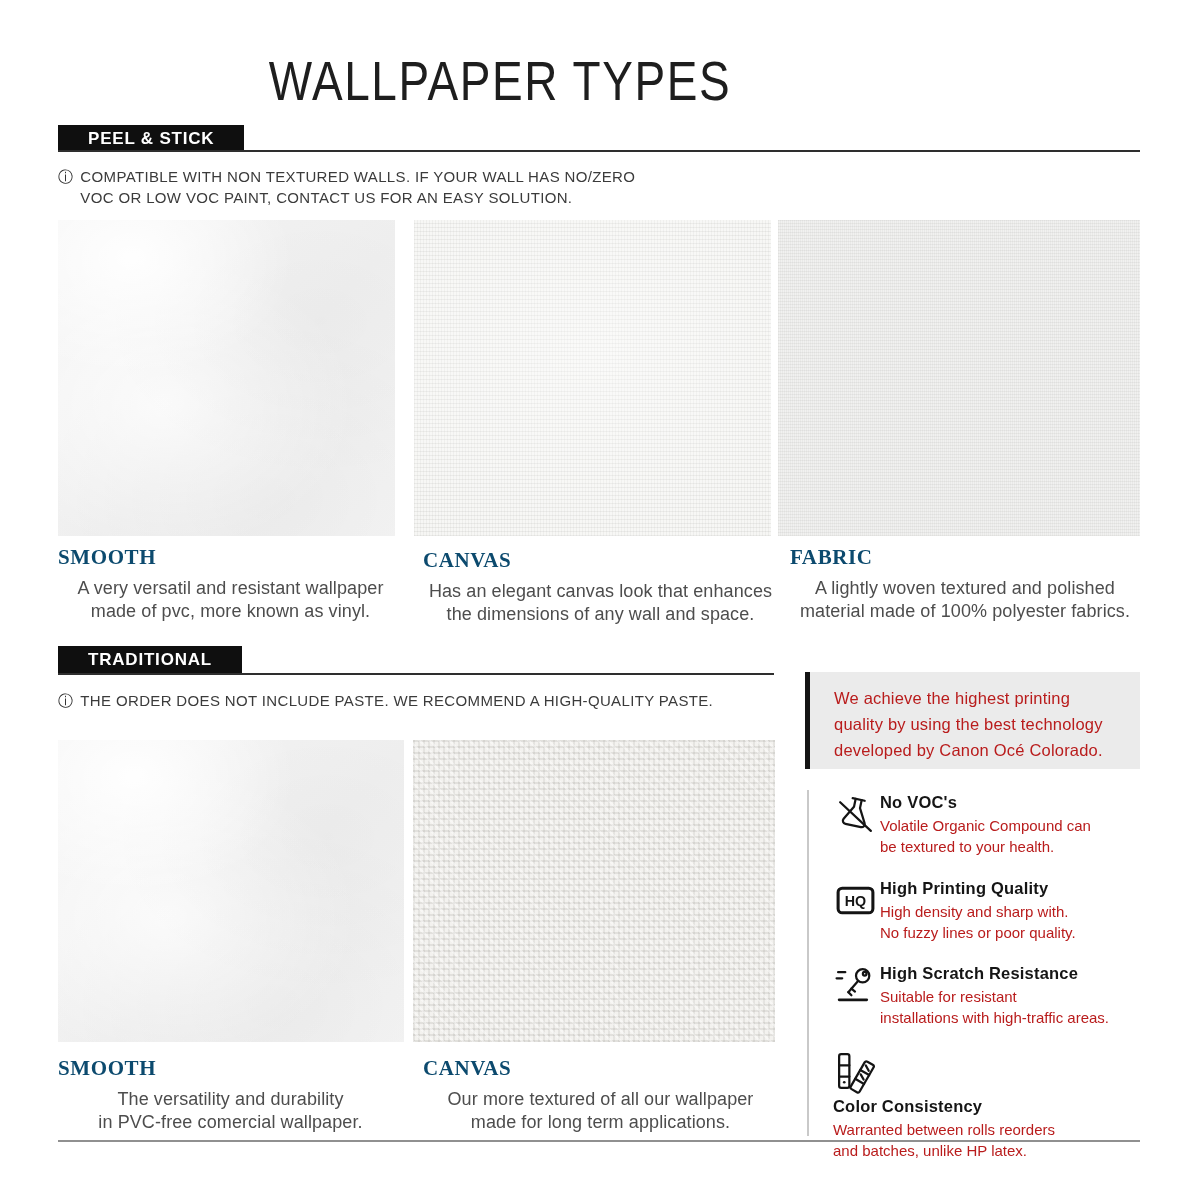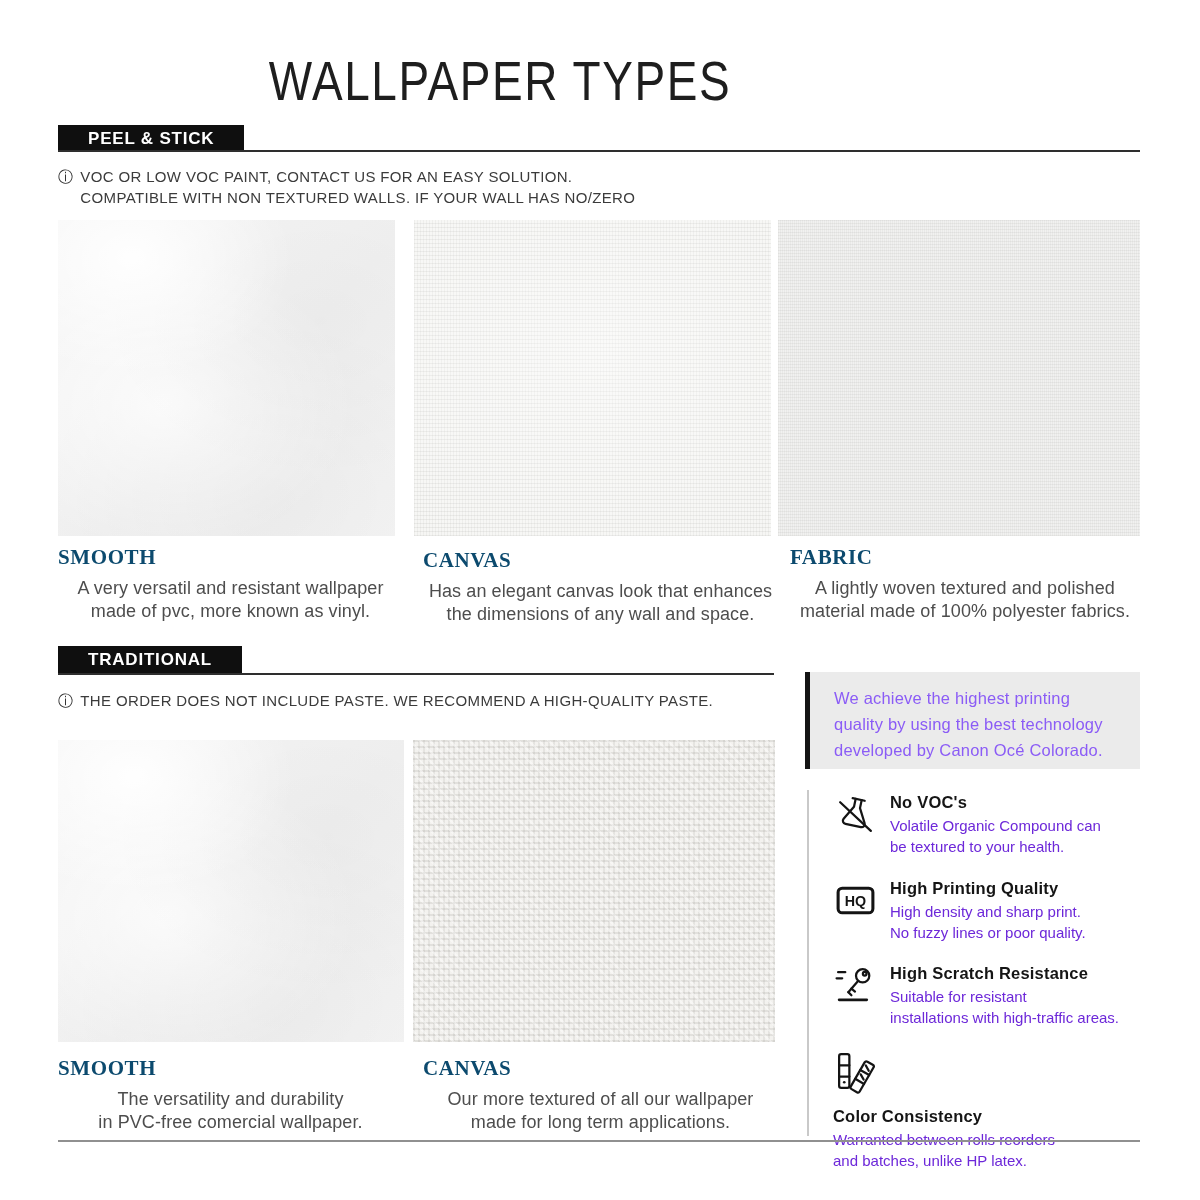--- a/index.html
+++ b/index.html
@@ -83,51 +83,51 @@
   .cap-tr-2 { left:423px; top:1056px; width:355px; }
   .swatch-name { font-size:21px; font-weight:700; letter-spacing:0.6px; color:#0c4a6e;font-family:Liberation Serif, serif; }
   .swatch-desc { margin-top:7px; font-size:18px; color:#4d4d4d; line-height:23px; letter-spacing:0.1px;text-align:center; }
   .desc-line { display:block; }
 
   
   .quote {
     position:absolute; left:805px; top:672px; width:335px; height:97px;
     background:#ebebeb; border-left:5px solid #141414;
     padding:13px 11px 0 24px;
-    font-size:16.5px; color:#8b5cf6; line-height:26px; letter-spacing:0.2px;
+    font-size:16.5px; color:#b91c1c; line-height:26px; letter-spacing:0.2px;
   }
   .quote-line { display:block; }
 
   
   .features-vline { position:absolute; left:807px; top:790px; width:2px; height:346px; background:#c9c9c9; }
-  .feature { position:absolute; left:833px; width:310px; display:flex; gap:12px; align-items:flex-start; }
+  .feature { position:absolute; left:833px; width:310px; display:flex; gap:2px; align-items:flex-start; }
   .feat-1 { top:792px; }
   .feat-2 { top:878px; }
   .feat-3 { top:963px; }
   .feat-4 { top:1049px;flex-direction:column; }
   .feature-icon { width:45px; height:45px; flex:none; }
   .feature-icon svg { width:45px; height:45px; stroke:#141414; fill:none; stroke-width:2.2; stroke-linecap:round; stroke-linejoin:round; }
   .feature-title { font-size:16.5px; font-weight:700; color:#151515; line-height:20px; letter-spacing:0.2px; }
-  .feature-desc { margin-top:3px; font-size:15px; color:#6d28d9; line-height:21px; }
+  .feature-desc { margin-top:3px; font-size:15px; color:#b91c1c; line-height:21px; }
 </style>
 </head>
 <body>
 
 <div class="page">
 
   <h1 class="title">WALLPAPER TYPES</h1>
 
   <div class="badge badge-peel">PEEL &amp; STICK</div>
   <div class="rule rule-peel"></div>
 
   <div class="note note-peel">
     <span class="info-glyph">ⓘ</span>
     <span>
+      <span class="note-line">COMPATIBLE WITH NON TEXTURED WALLS. IF YOUR WALL HAS NO/ZERO</span>
       <span class="note-line">VOC OR LOW VOC PAINT, CONTACT US FOR AN EASY SOLUTION.</span>
-      <span class="note-line">COMPATIBLE WITH NON TEXTURED WALLS. IF YOUR WALL HAS NO/ZERO</span>
     </span>
   </div>
 
   <div class="swatch tex-smooth sw-ps-smooth"></div>
   <div class="swatch tex-canvas-fine sw-ps-canvas"></div>
   <div class="swatch tex-fabric sw-ps-fabric"></div>
 
   <div class="caption cap-ps-1">
     <div class="swatch-name">SMOOTH</div>
     <div class="swatch-desc">
@@ -208,21 +208,21 @@
   <div class="feature feat-2">
     <div class="feature-icon">
       <svg viewBox="0 0 44 44">
         <rect x="5" y="10" width="34" height="24" rx="4" stroke-width="3"></rect>
         <text x="22" y="27.5" text-anchor="middle" font-size="14" font-weight="bold" fill="#141414" stroke="none">HQ</text>
       </svg>
     </div>
     <div class="feature-text">
       <div class="feature-title">High Printing Quality</div>
       <div class="feature-desc">
-        <span class="desc-line">High density and sharp print.</span>
+        <span class="desc-line">High density and sharp with.</span>
         <span class="desc-line">No fuzzy lines or poor quality.</span>
       </div>
     </div>
   </div>
 
   <div class="feature feat-3">
     <div class="feature-icon">
       <svg viewBox="0 0 44 44">
         <circle cx="29" cy="12.5" r="6.5"></circle>
         <circle cx="31" cy="10.5" r="1.8"></circle>

